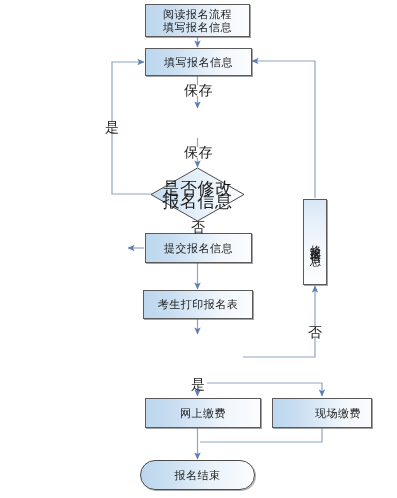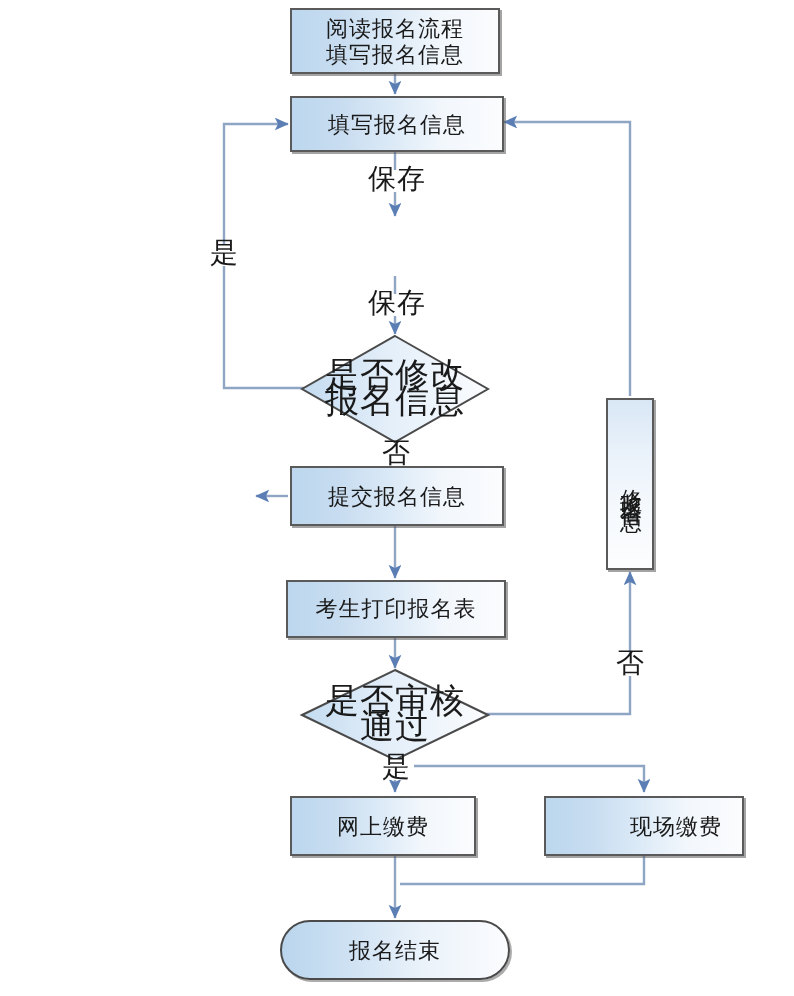--- a/index.html
+++ b/index.html
@@ -178,35 +178,22 @@
   </div>
 
   <div class="node box" style="left:143px; top:290px; width:110px; height:29px;">
     <span>考生打印报名表</span>
   </div>
 
   <div class="node vbox" style="left:303px; top:199px; width:24px; height:86px;">
     <span>修改报名信息</span>
   </div>
 
-  <div class="diamond-wrap" style="left:150px; top:334px; width:95px; height:47px;">
-    <svg class="diamond-shape" viewBox="0 0 95 47" preserveAspectRatio="none">
-      <defs>
-        <linearGradient id="dg2" x1="0" y1="0" x2="1" y2="0">
-          <stop offset="0%" stop-color="#c3dbf0"></stop>
-          <stop offset="45%" stop-color="#e3eef9"></stop>
-          <stop offset="100%" stop-color="#fbfcfe"></stop>
-        </linearGradient>
-      </defs>
-      <path d="M47.5,1 L94,23.5 L47.5,46 L1,23.5 Z" fill="url(#dg2)" stroke="#4a4a4a" stroke-width="1"></path>
-    </svg>
-    <div class="diamond-label">是否审核通过</div>
-  </div>
-
-  <div class="node box" style="left:145px; top:398px; width:93px; height:30px;">
+
+  <div class="node box" style="left:145px; top:398px; width:116px; height:30px;">
     <span>网上缴费</span>
   </div>
 
   <div class="node box" style="left:272px; top:398px; width:100px; height:30px;padding-left:32px;">
     <span>现场缴费</span>
   </div>
 
   <div class="node oval" style="left:140px; top:460px; width:115px; height:30px;">
     <span>报名结束</span>
   </div>

